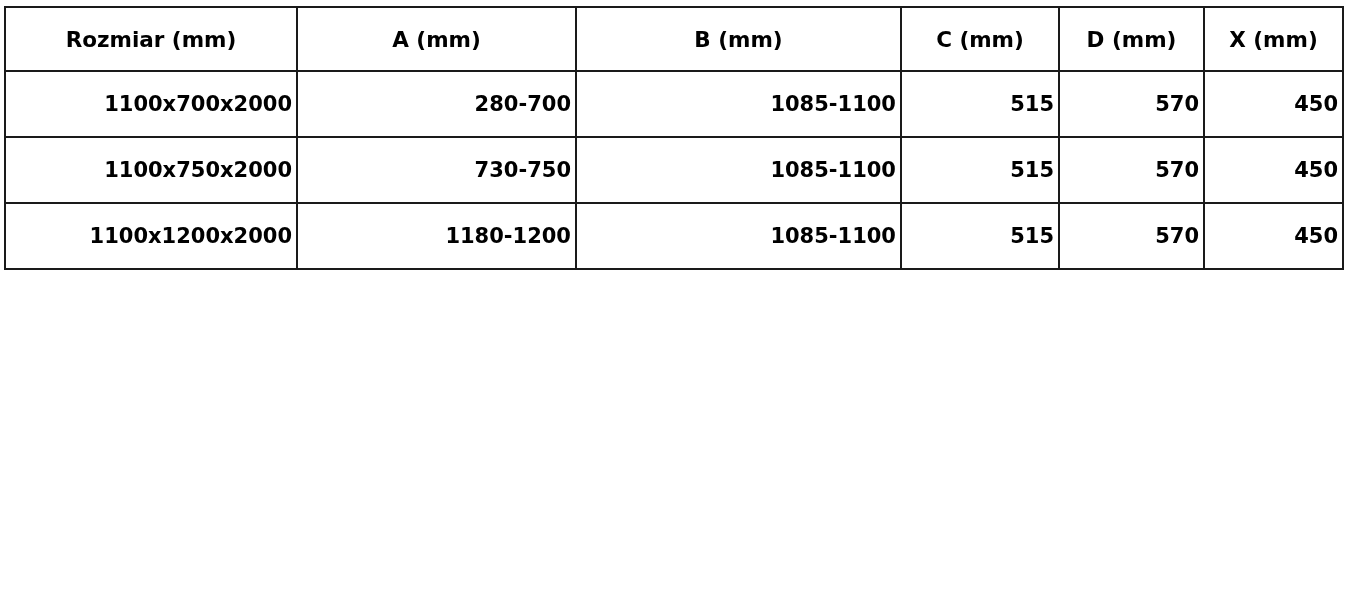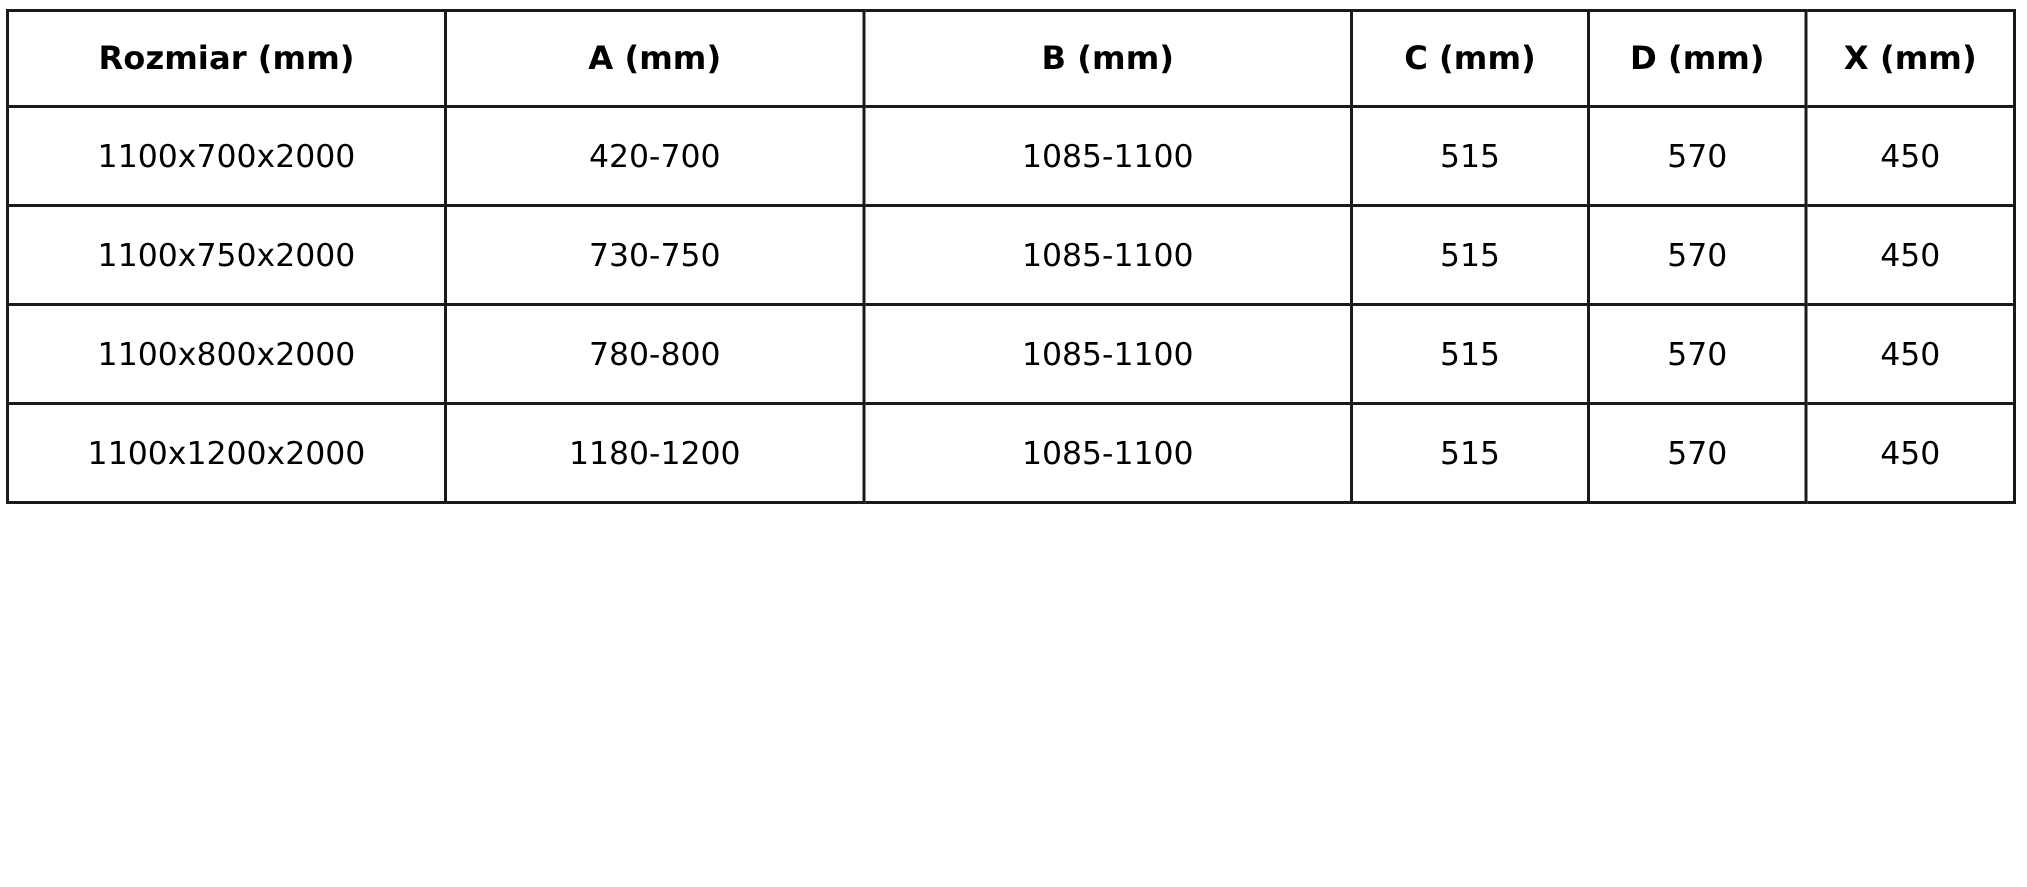--- a/index.html
+++ b/index.html
@@ -34,21 +34,22 @@
     height: 64px;
     padding: 0 4px;
     white-space: nowrap;
   }
   table.spec-table thead th {
     font-weight: bold;
     font-size: 21.5px;
     height: 62px;
   }
   table.spec-table tbody td {
-    font-weight: normal;
+    font-weight: bold;
+    text-align: right;
   }
   
   col.c0 { width: 292px; }
   col.c1 { width: 279px; }
   col.c2 { width: 325px; }
   col.c3 { width: 158px; }
   col.c4 { width: 145px; }
   col.c5 { width: 139px; }
 </style>
 </head>
@@ -70,37 +71,29 @@
         <th>A (mm)</th>
         <th>B (mm)</th>
         <th>C (mm)</th>
         <th>D (mm)</th>
         <th>X (mm)</th>
       </tr>
     </thead>
     <tbody>
       <tr>
         <td>1100x700x2000</td>
-        <td>420-700</td>
+        <td>280-700</td>
         <td>1085-1100</td>
         <td>515</td>
         <td>570</td>
         <td>450</td>
       </tr>
       <tr>
         <td>1100x750x2000</td>
         <td>730-750</td>
-        <td>1085-1100</td>
-        <td>515</td>
-        <td>570</td>
-        <td>450</td>
-      </tr>
-      <tr>
-        <td>1100x800x2000</td>
-        <td>780-800</td>
         <td>1085-1100</td>
         <td>515</td>
         <td>570</td>
         <td>450</td>
       </tr>
       <tr>
         <td>1100x1200x2000</td>
         <td>1180-1200</td>
         <td>1085-1100</td>
         <td>515</td>

